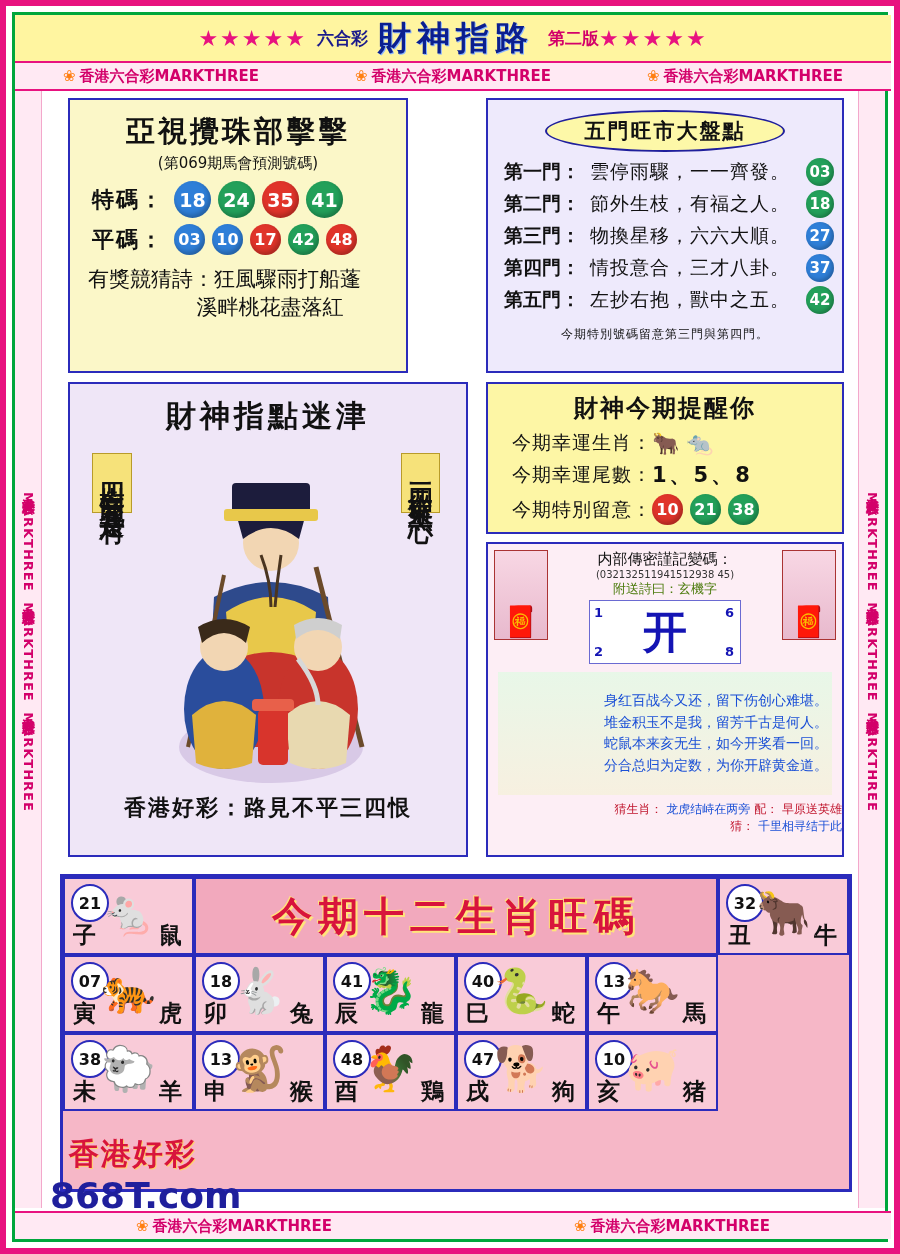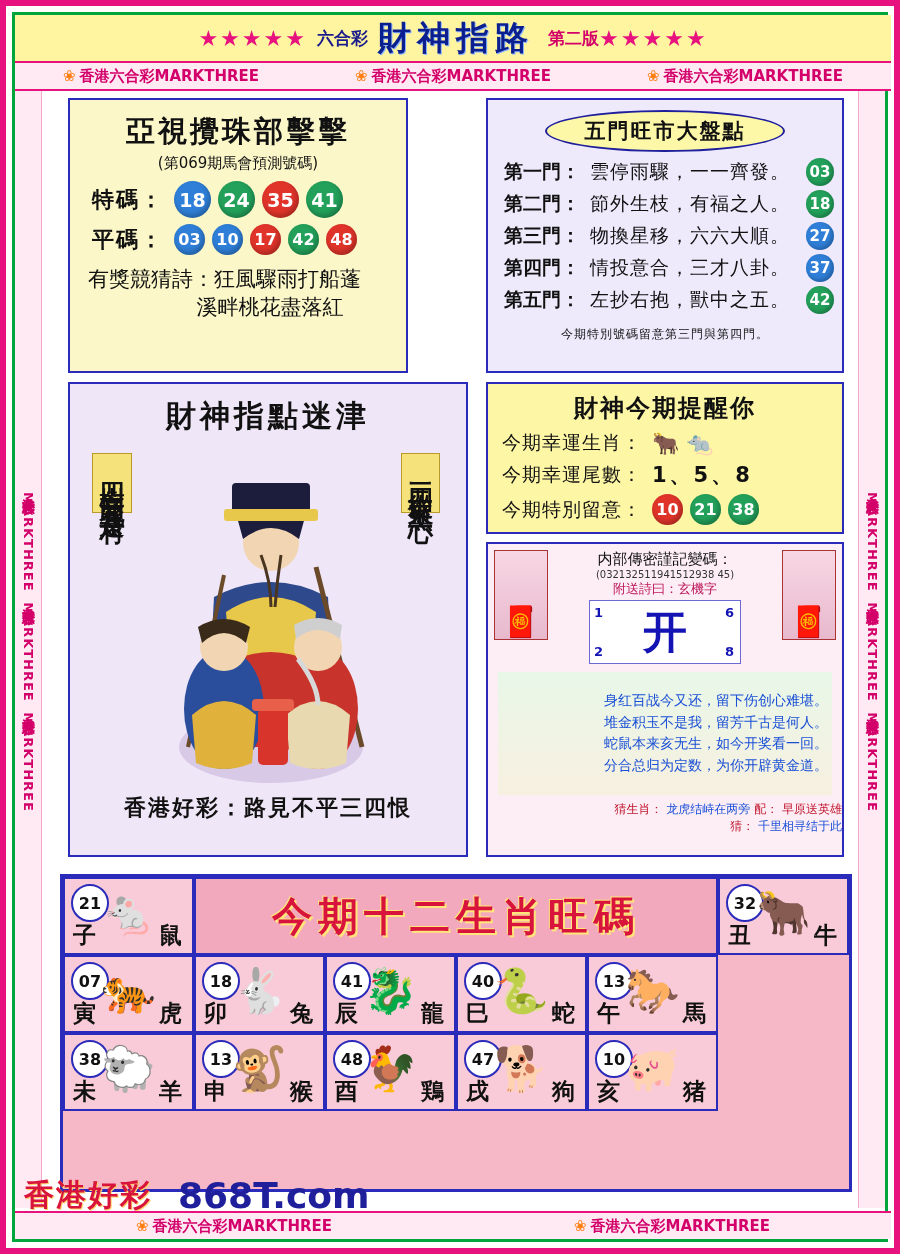--- a/index.html
+++ b/index.html
@@ -163,41 +163,41 @@
   
   .card-d{
     left:440px;top:288px;width:358px;height:152px;
     background:#fdf6a5;
     border:2px solid #2b2bbb;
   }
   .card-d h3{
     margin:8px 0 6px;text-align:center;font-size:24px;font-weight:bold;
     color:#111;letter-spacing:2px;
   }
-  .d-row{display:flex;align-items:center;margin:5px 0 5px 14px;font-size:19px;color:#111;}
+  .d-row{display:flex;align-items:center;margin:5px 0 5px 14px;font-size:19px;color:#111;text-align:right;}
   .d-row .dl{width:150px;letter-spacing:1px;}
   .zodiac-ico{font-size:22px;margin-right:16px;}
   .d-row .nums{font-size:21px;font-weight:bold;letter-spacing:3px;}
   
   .card-e{
     left:440px;top:448px;width:358px;height:315px;
     background:#fdeef5;
     border:2px solid #2b2bbb;
   }
   .secret-top{display:flex;padding:6px 6px 0;}
   .door-card{
     width:52px;height:88px;border:1px solid #a33;
     background:linear-gradient(#f8d7e4,#e8b9cd);
     display:flex;align-items:flex-end;justify-content:center;
     font-size:30px;color:#7a2d3a;
   }
   .secret-mid{flex:1;text-align:center;}
   .secret-mid .t1{font-size:15px;color:#111;}
   .secret-mid .t2{font-size:10px;color:#333;}
-  .secret-mid .t3{font-size:13px;color:#be185d;}
+  .secret-mid .t3{font-size:13px;color:#4d7c0f;}
   .kaibox{
     margin:2px auto 0;width:150px;height:62px;background:#fff;
     border:1px solid #6a6ad2;position:relative;
   }
   .kaibox .kai{
     font-size:44px;color:#1414b4;font-weight:bold;line-height:62px;
   }
   .kaibox .c{position:absolute;font-size:13px;color:#1414b4;font-weight:bold;}
   .kaibox .c1{left:4px;top:4px;}
   .kaibox .c2{right:6px;top:4px;}
@@ -243,21 +243,21 @@
     background:#f2a9bd;border:2px solid #2b2bbb;
     display:flex;align-items:center;justify-content:center;
   }
   .zbanner .btxt{
     font-size:40px;font-weight:bold;letter-spacing:6px;
     color:#d8143c;text-shadow:2px 2px 0 #ffe57a,-1px -1px 0 #ffe57a;
   }
   
   .footer-logo{
     position:absolute;left:18px;bottom:32px;
-    display:flex;align-items:center;
+    display:flex;align-items:center;flex-direction:column;
   }
   .footer-logo .hk{
     font-size:30px;font-weight:bold;color:#d8143c;letter-spacing:2px;
     text-shadow:1px 1px 0 #ffd36a;
   }
   .footer-logo .dom{
     font-size:36px;font-weight:bold;color:#1f1f9c;margin-left:26px;
     font-family:"DejaVu Sans",sans-serif;
   }
 </style>

